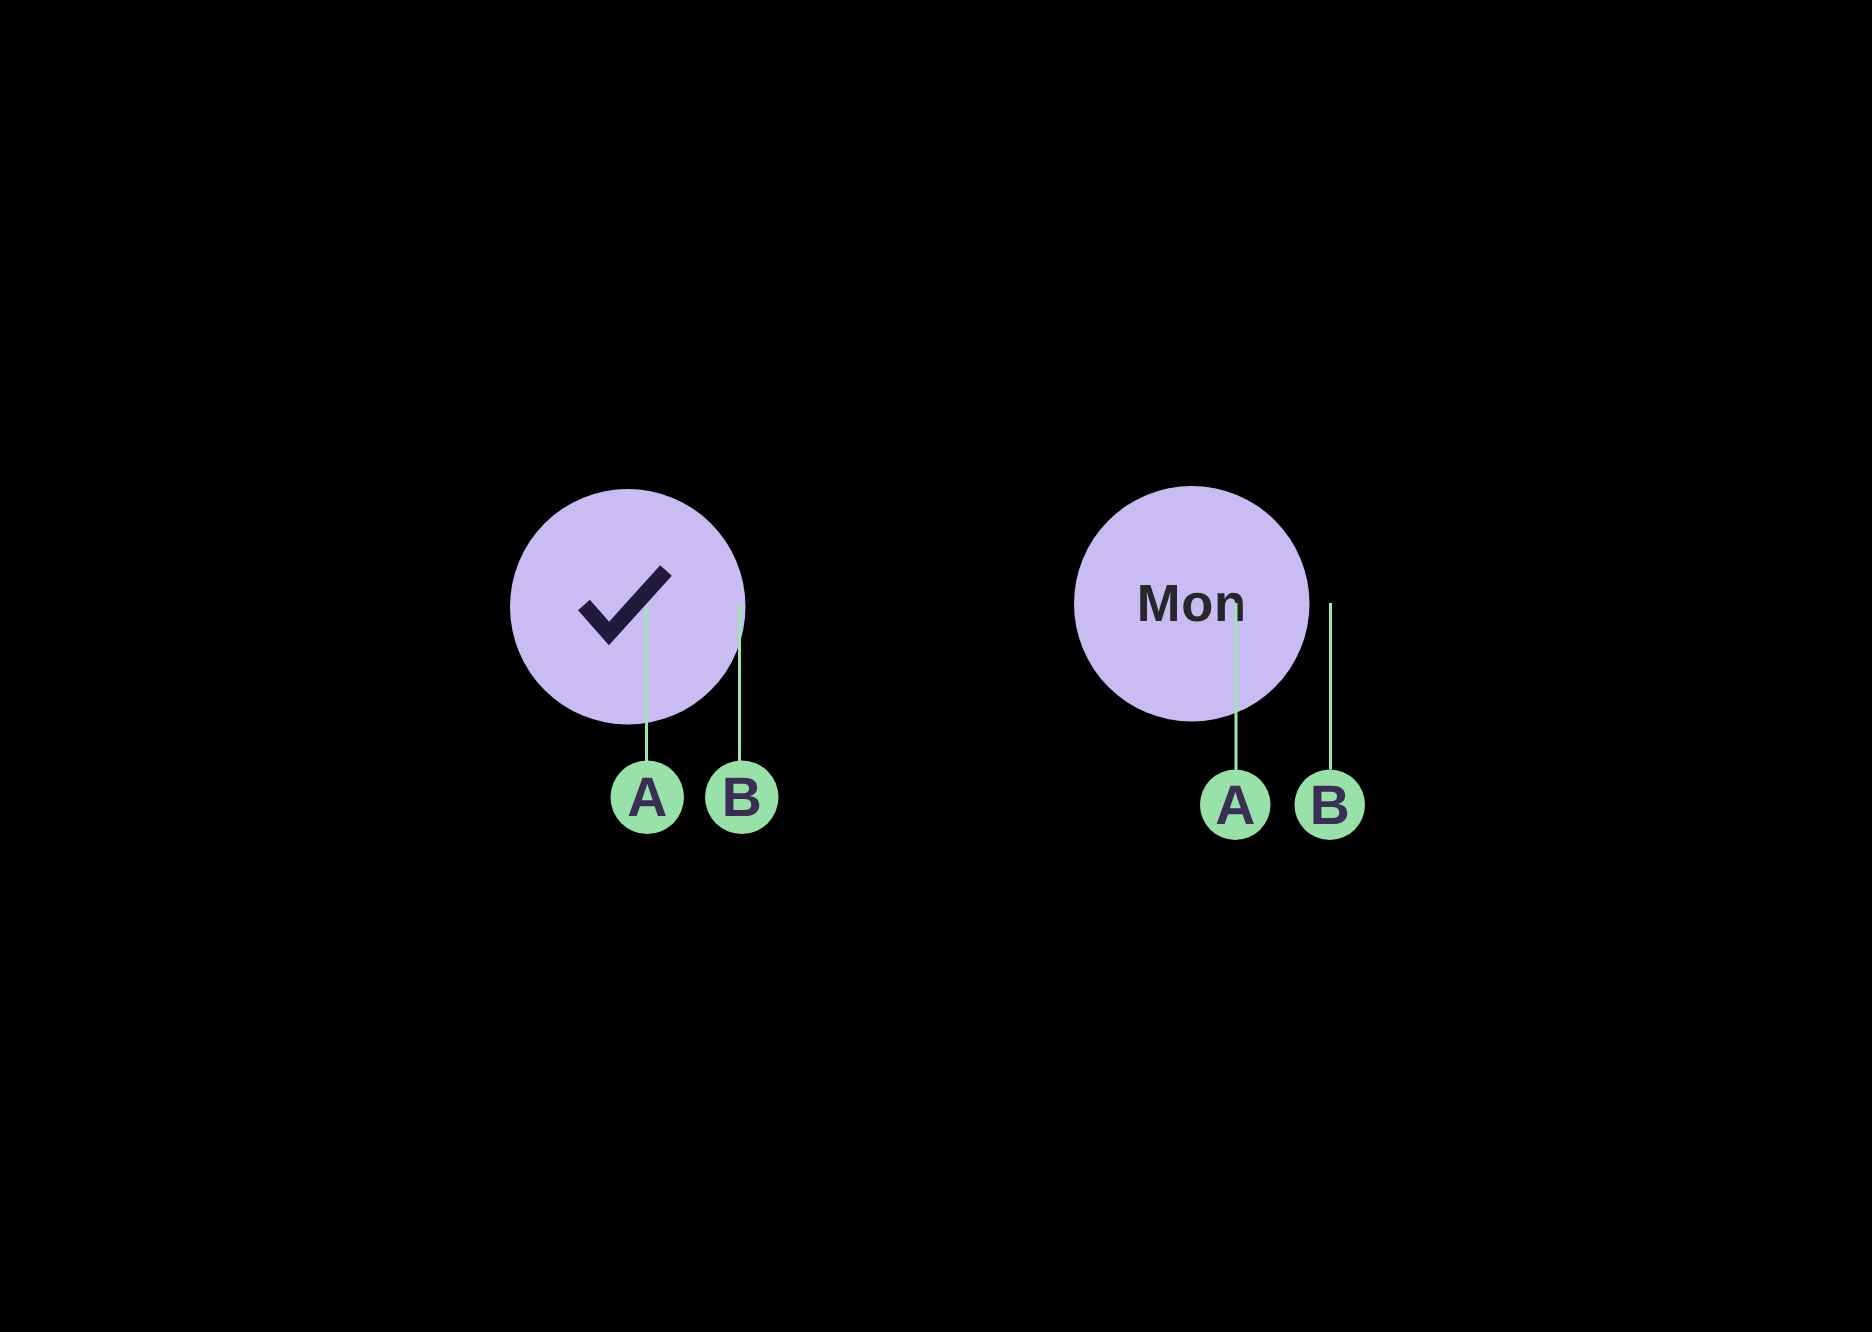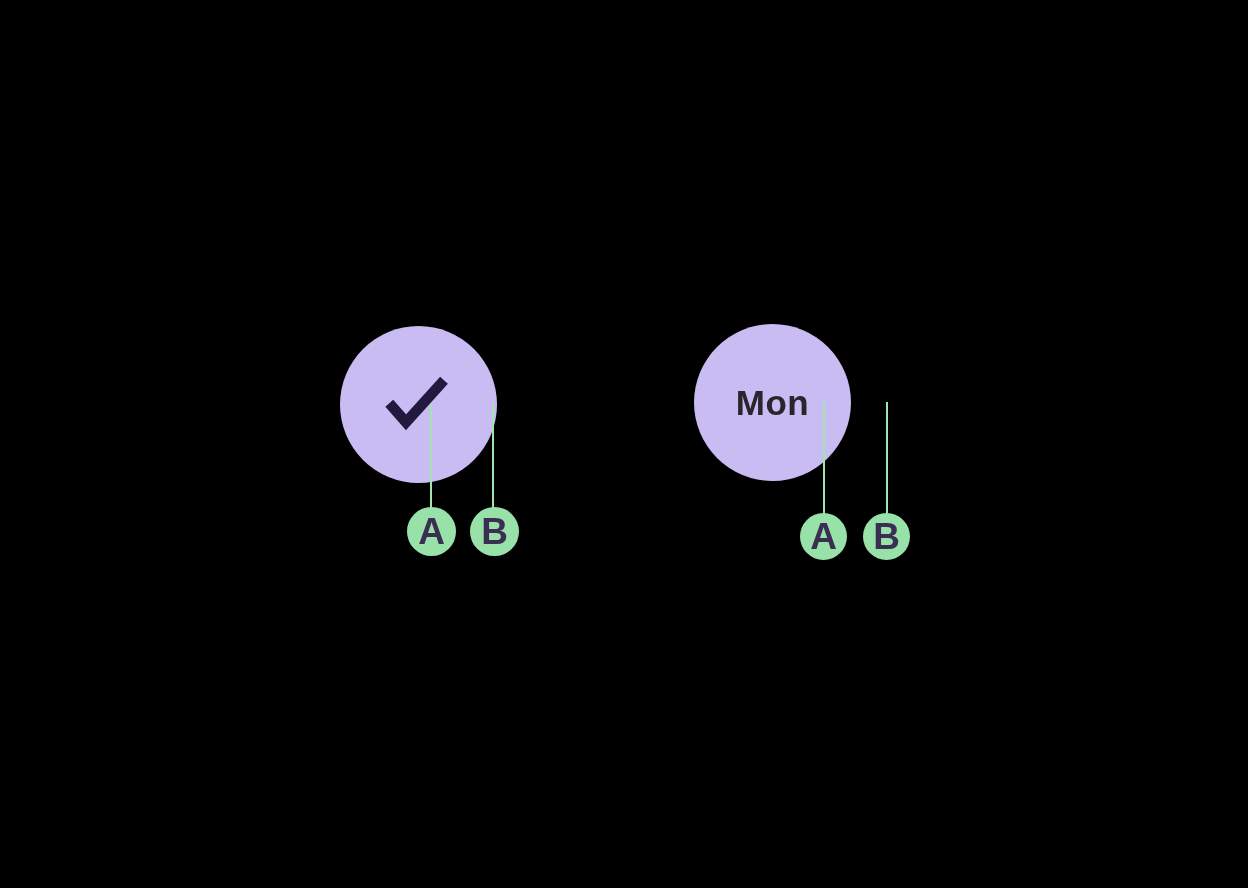--- a/index.html
+++ b/index.html
@@ -79,21 +79,21 @@
   <div class="edge" style="left:430px; top:404px; height:104px;"></div>
   <div class="edge" style="left:492px; top:403px; height:105px;"></div>
 
   <div class="port" style="left:407px; top:507px; width:49px; height:49px;">
     <span class="port-label">A</span>
   </div>
   <div class="port" style="left:470px; top:507px; width:49px; height:49px;">
     <span class="port-label">B</span>
   </div>
 
-  <div class="node-big" style="left:694px; top:324px; width:157px; height:157px;">
+  <div class="node-big" style="left:716px; top:324px; width:157px; height:157px;">
     <span class="node-label">Mon</span>
   </div>
 
   <div class="edge" style="left:823px; top:402px; height:112px;"></div>
   <div class="edge" style="left:886px; top:402px; height:111px;"></div>
 
   <div class="port" style="left:800px; top:513px; width:47px; height:47px;">
     <span class="port-label">A</span>
   </div>
   <div class="port" style="left:863px; top:513px; width:47px; height:47px;">

